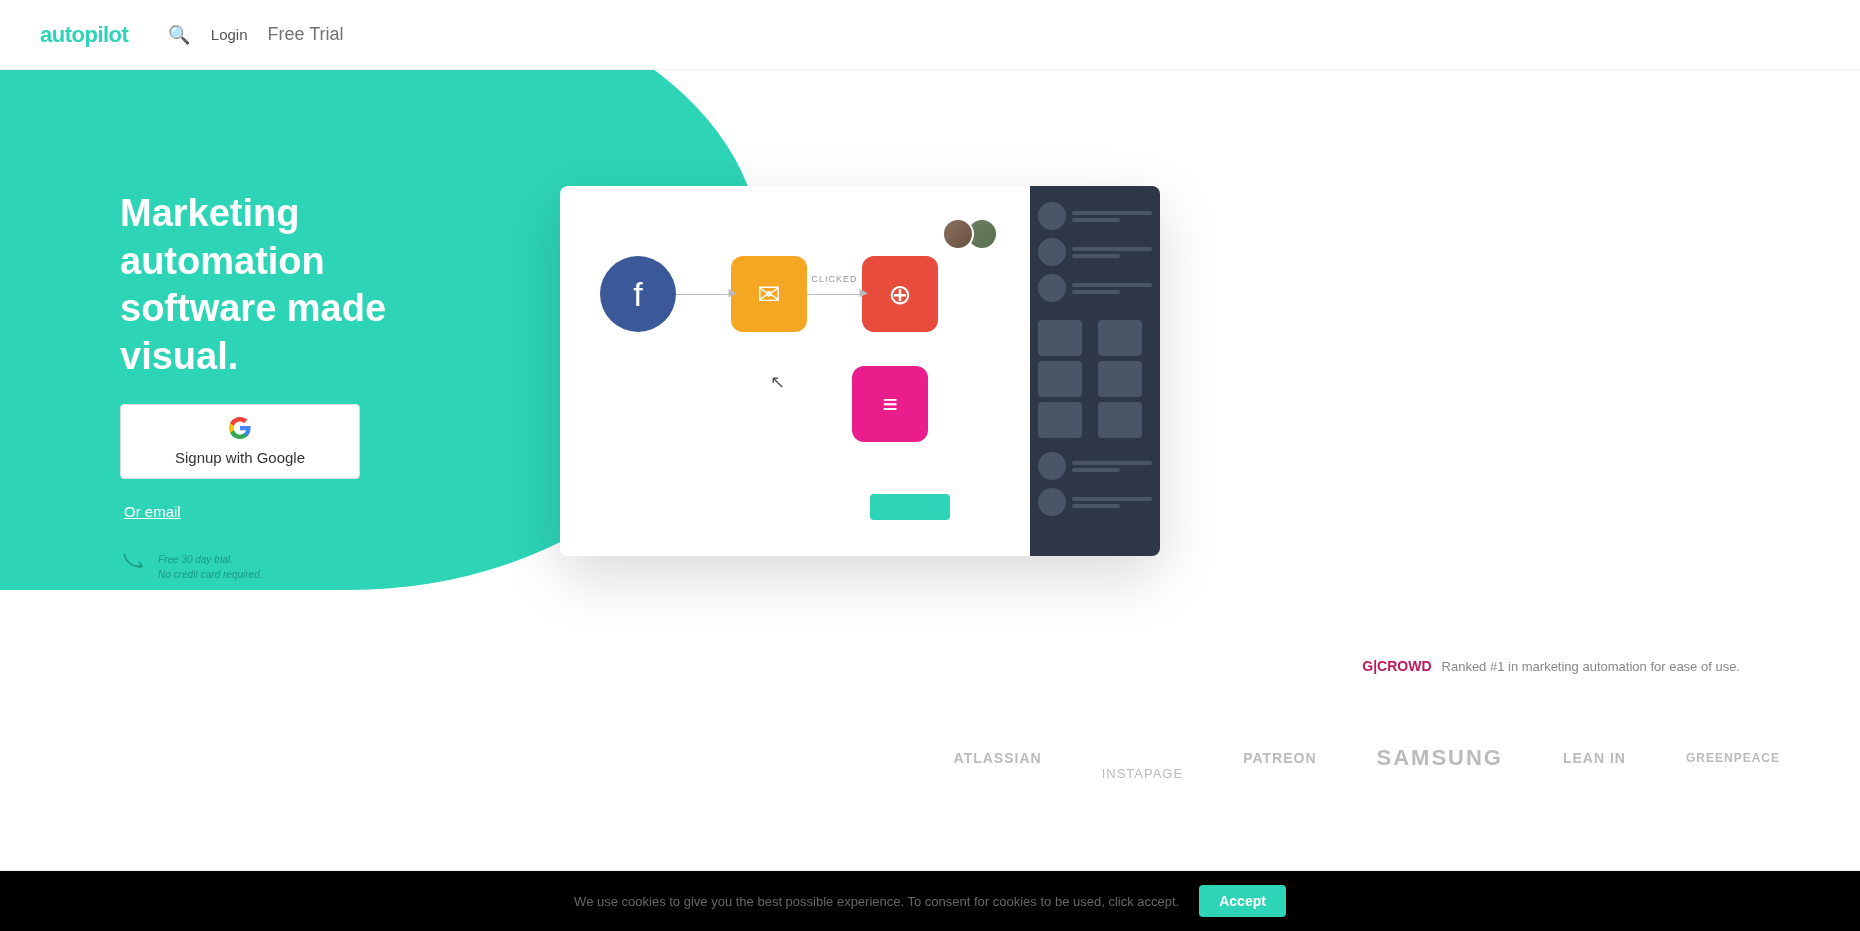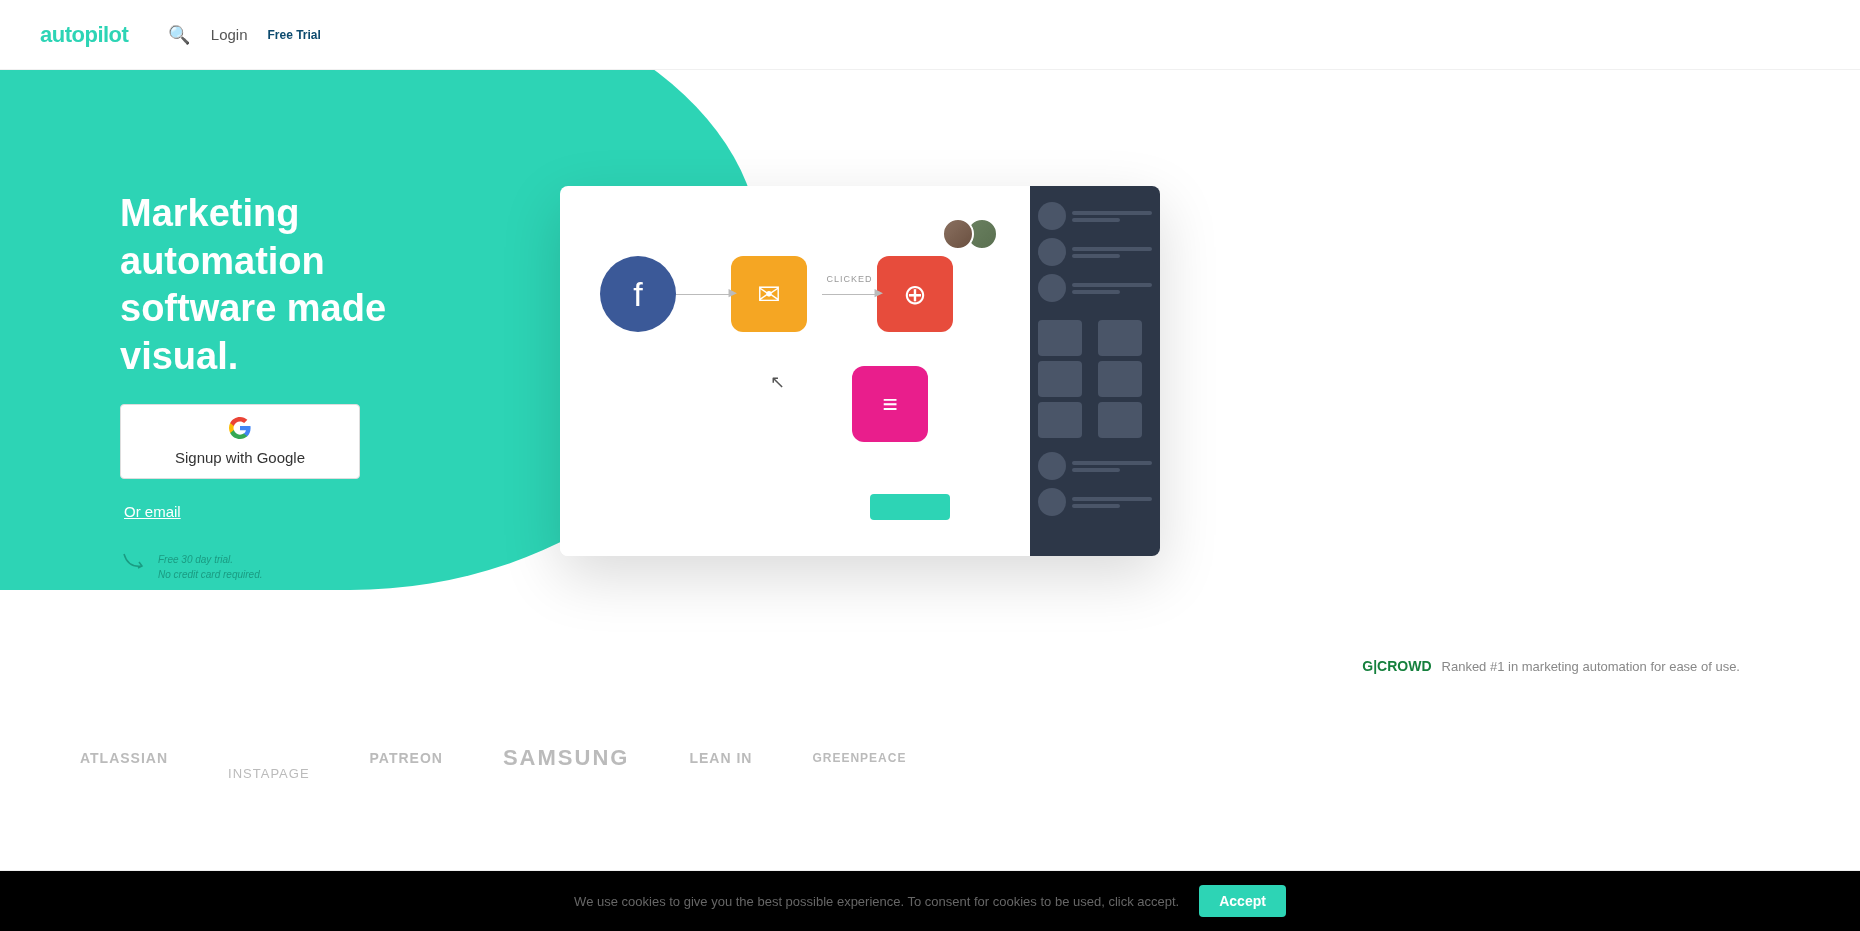--- a/index.html
+++ b/index.html
@@ -18,21 +18,21 @@
       margin-right: 40px;
     }
     .nav-links { display: flex; gap: 30px; flex: 1; }
     .nav-links a {
       text-decoration: none; color: #555; font-size: 15px; font-weight: 500;
       cursor: pointer;
     }
     .nav-right { display: flex; align-items: center; gap: 20px; }
     .search-icon { color: #888; cursor: pointer; font-size: 18px; }
     .login-link { color: #555; font-size: 15px; cursor: pointer; text-decoration: none; }
-    .free-trial-link { color: #0c4a6e; font-size: 12px; font-weight: 700; cursor: pointer; text-decoration: none; }
+    .free-trial-link { color: #737373; font-size: 18px; font-weight: 400; cursor: pointer; text-decoration: none; }
 
     
     .hero {
       padding-top: 70px;
       min-height: 620px;
       display: flex;
       position: relative;
       overflow: hidden;
     }
 
@@ -133,25 +133,25 @@
     .sb-square {
       width: 44px; height: 36px; background: #4a5568; border-radius: 4px;
     }
 
     
     .g2-strip {
       display: flex; align-items: center; justify-content: flex-end;
       padding: 16px 120px 0 0;
       gap: 10px; color: #888; font-size: 13px;
     }
-    .g2-logo { font-weight: 700; font-size: 14px; color: #15803d; }
+    .g2-logo { font-weight: 700; font-size: 14px; color: #be185d; }
 
     
     .logos-section {
-      display: flex; align-items: center; justify-content: flex-start;
+      display: flex; align-items: center; justify-content: flex-end;
       gap: 60px; padding: 60px 80px 40px;
       flex-wrap: wrap;
     }
     .logo-item {
       color: #bbb; font-size: 14px; font-weight: 600; letter-spacing: 1px;
       text-transform: uppercase;
     }
 
     
     .cookie-bar {
@@ -293,21 +293,21 @@
             <div class="fb-node">
               <span class="node-icon" style="font-size:34px;">f</span>
             </div>
 
             <div class="connector"></div>
 
             <div class="email-node">
               <span class="node-icon">✉</span>
             </div>
 
-            <div class="connector" style="position:relative;margin-left:15px;">
+            <div class="connector" style="position:relative;">
               <span class="clicked-badge">CLICKED</span>
             </div>
 
             <div class="bullseye-node">
               <span class="node-icon">⊕</span>
             </div>
           </div>
 
           <div class="form-node">
             <span class="node-icon" style="font-size:26px;">≡</span>

